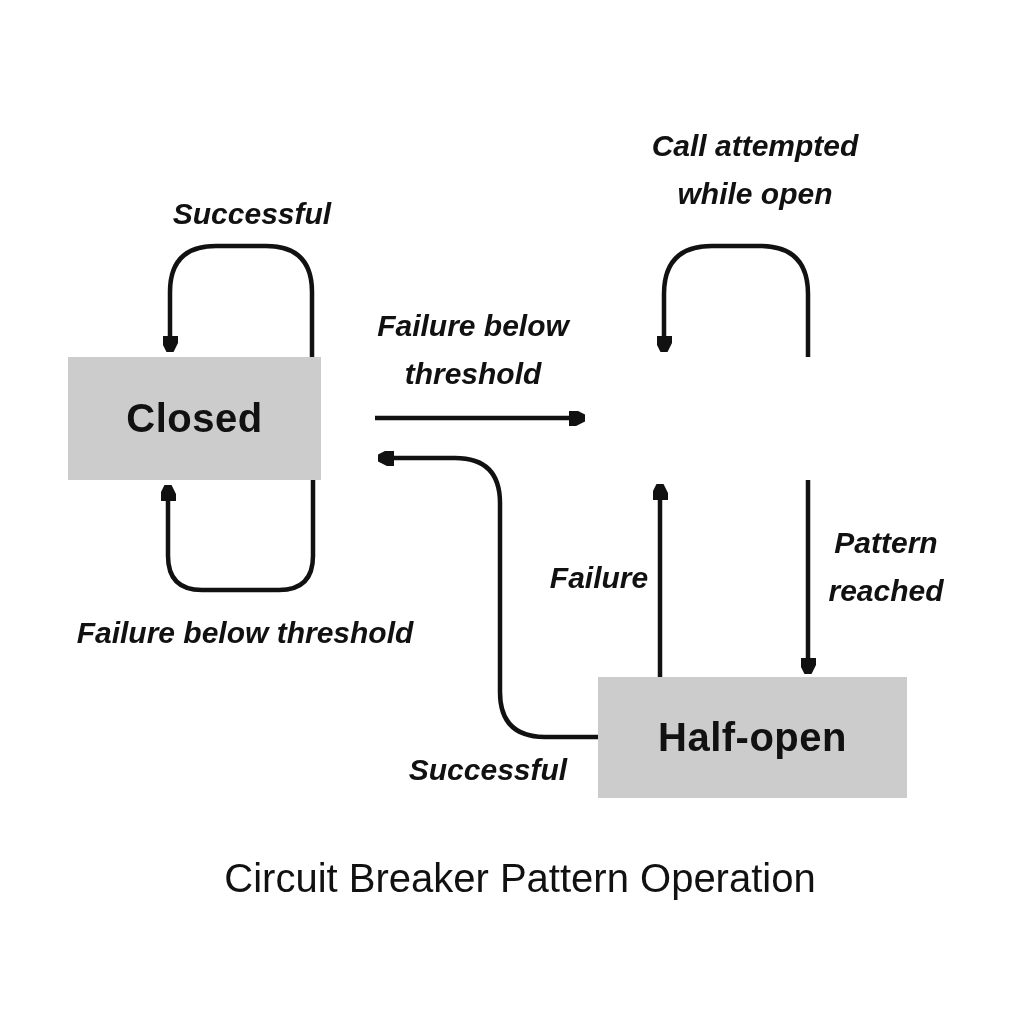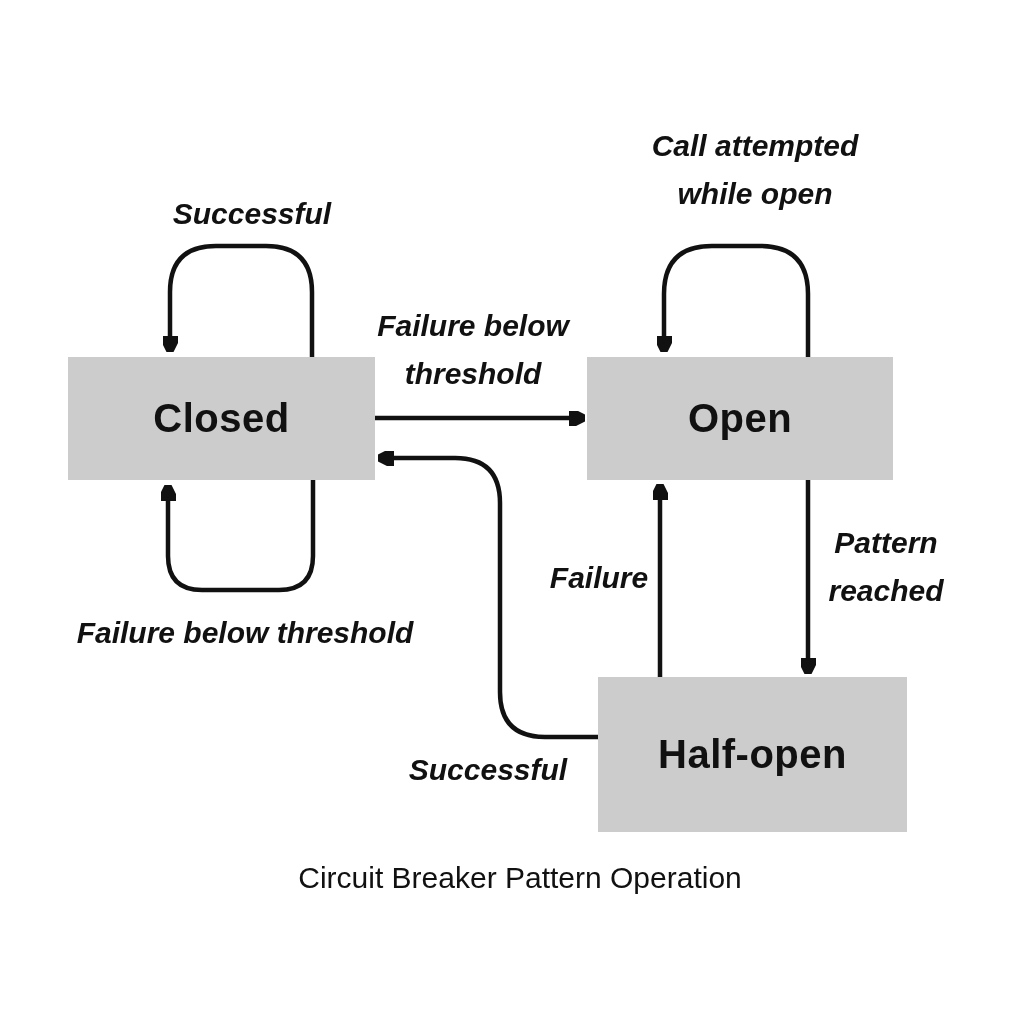--- a/index.html
+++ b/index.html
@@ -30,23 +30,23 @@
   .state {
     position: absolute;
     background: #cccccc;
     display: flex;
     align-items: center;
     justify-content: center;
     font-weight: bold;
     font-size: 40px;
     letter-spacing: 0.5px;
   }
-  .state-closed   { left: 68px;  top: 357px; width: 307px; height: 123px; }
+  .state-closed   { left: 68px;  top: 357px; width: 253px; height: 123px; }
   .state-open     { left: 587px; top: 357px; width: 306px; height: 123px; }
-  .state-halfopen { left: 598px; top: 677px; width: 309px; height: 155px; }
+  .state-halfopen { left: 598px; top: 677px; width: 309px; height: 121px; }
 
   .lbl {
     position: absolute;
     transform: translate(-50%, -50%);
     font-weight: bold;
     font-size: 30px;
     line-height: 1.6;
     white-space: pre-line;
     text-align: center;
     font-style: italic;
@@ -57,21 +57,21 @@
   .lbl-failure-bottom    { left: 245px; top: 633px; }
   .lbl-failure           { left: 599px; top: 578px; }
   .lbl-timeout           { left: 886px; top: 567px; }
   .lbl-successful-bottom { left: 488px; top: 770px; }
 
   .caption {
     position: absolute;
     left: 520px;
     top: 878px;
     transform: translate(-50%, -50%);
-    font-size: 30px;
+    font-size: 40px;
     font-weight: normal;
     white-space: nowrap;
   }
 </style>
 </head>
 <body>
 
 <div class="canvas">
 
   <svg class="arrows-layer" viewBox="0 0 1024 1024" xmlns="http://www.w3.org/2000/svg" aria-hidden="true">
@@ -93,23 +93,20 @@
 
     <path d="M 660 677 V 486" marker-end="url(#ah)"></path>
 
     <path d="M 808 480 V 672" marker-end="url(#ah)"></path>
   </svg>
 
   <div class="state state-closed">
     <span>Closed</span>
   </div>
 
-  <div class="state state-open">
-    <span>Open</span>
-  </div>
 
   <div class="state state-halfopen">
     <span>Half-open</span>
   </div>
 
   <div class="lbl lbl-successful-top">Successful</div>
 
   <div class="lbl lbl-call-attempted">Call attempted
 while open</div>
 

